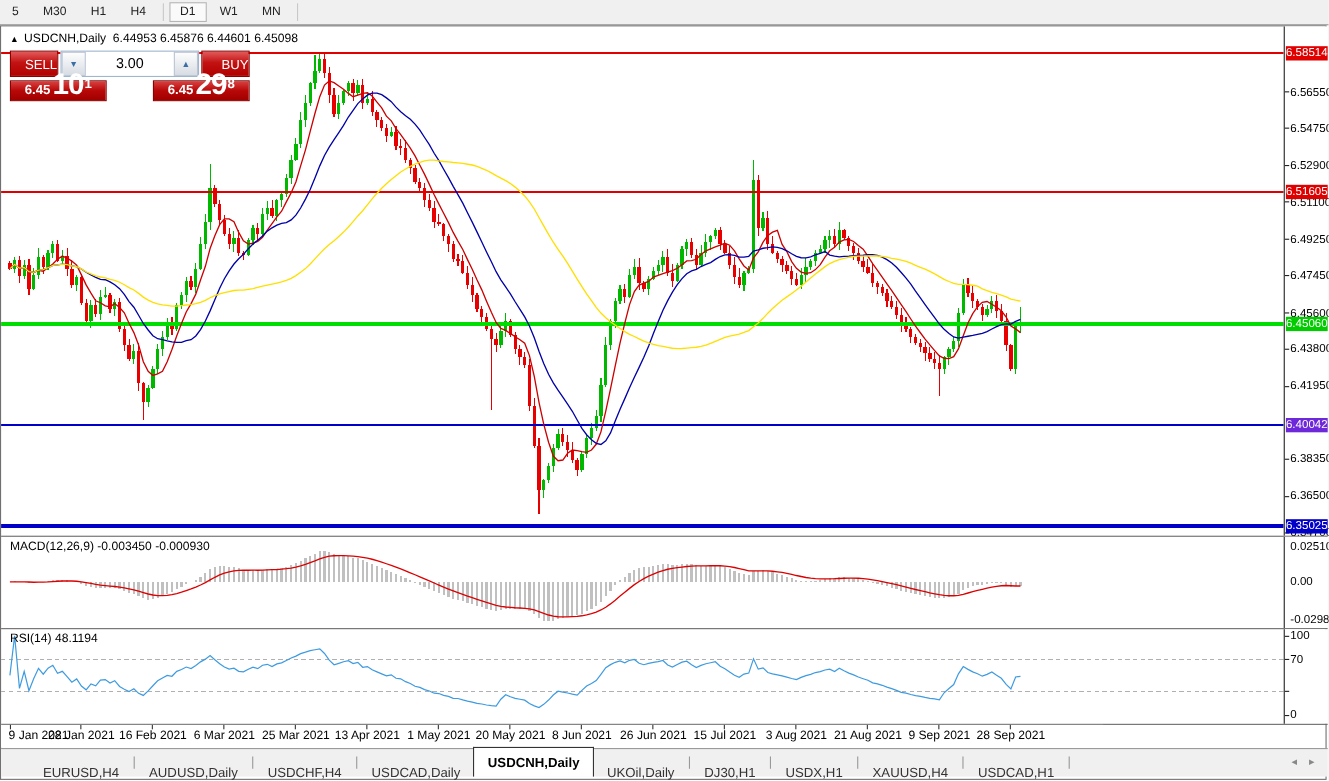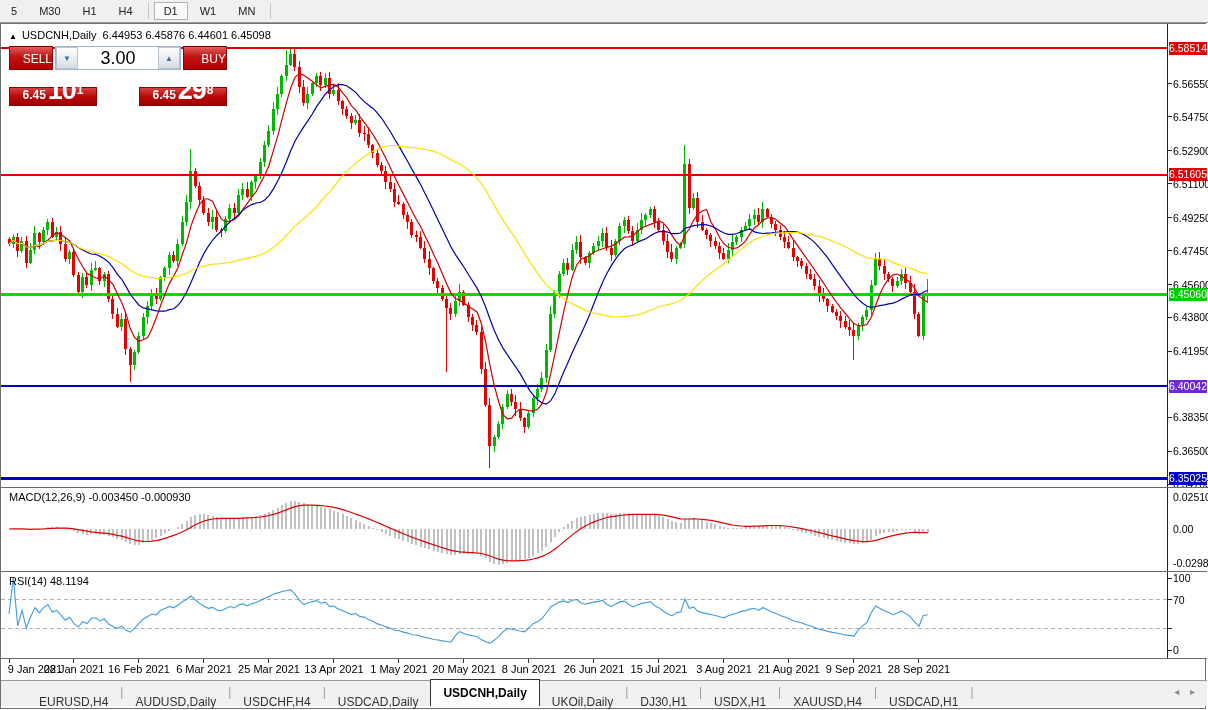--- a/index.html
+++ b/index.html
@@ -41,22 +41,22 @@
   #tab-spacer{width:26px;}
   #tab-arrows{margin-left:auto;padding:5px 8px 0 0;color:#888;font-size:10px;letter-spacing:4px;}
   
   #tradepanel{position:absolute;left:8px;top:22px;width:218px;z-index:6;}
   #tp-row1{display:flex;height:24px;}
   .tp-btn{width:44px;color:#fff;font-size:12px;text-align:right;line-height:24px;
           background:linear-gradient(#e25b5b,#c31212 45%,#b00000);border:1px solid #8c0000;box-sizing:border-box;cursor:default;}
   #tp-spin{flex:1;display:flex;border:1px solid #9eb6ce;background:#fff;box-sizing:border-box;margin:0 2px;}
   .spin-btn{width:20px;background:linear-gradient(#fdfdfd,#d8dde4);border:1px solid #b8c4d2;color:#3a6ea5;
             font-size:8px;text-align:center;line-height:22px;cursor:default;}
-  #tp-vol{flex:1;font-size:18px;color:#000;text-align:center;line-height:22px;}
-  #tp-row2{display:flex;height:19px;margin-top:17px;gap:40px;}
+  #tp-vol{flex:1;font-size:13px;color:#000;text-align:center;line-height:22px;}
+  #tp-row2{display:flex;height:19px;margin-top:3px;gap:40px;}
   .tp-quote{flex:1;color:#fff;background:linear-gradient(#d84040,#b80808 50%,#a00000);
             border:1px solid #8c0000;box-sizing:border-box;display:flex;align-items:flex-end;justify-content:center;
             padding-bottom:2px;cursor:default;}
   .tp-quote + .tp-quote{margin-left:2px;}
   .q-small{font-size:12px;font-weight:bold;margin-right:2px;line-height:16px;}
   .q-big{font-size:27px;font-weight:bold;line-height:26px;letter-spacing:-1px;}
   .q-sup{font-size:12px;font-weight:bold;line-height:26px;vertical-align:top;margin-left:1px;}
 </style>
 </head>
 <body>

